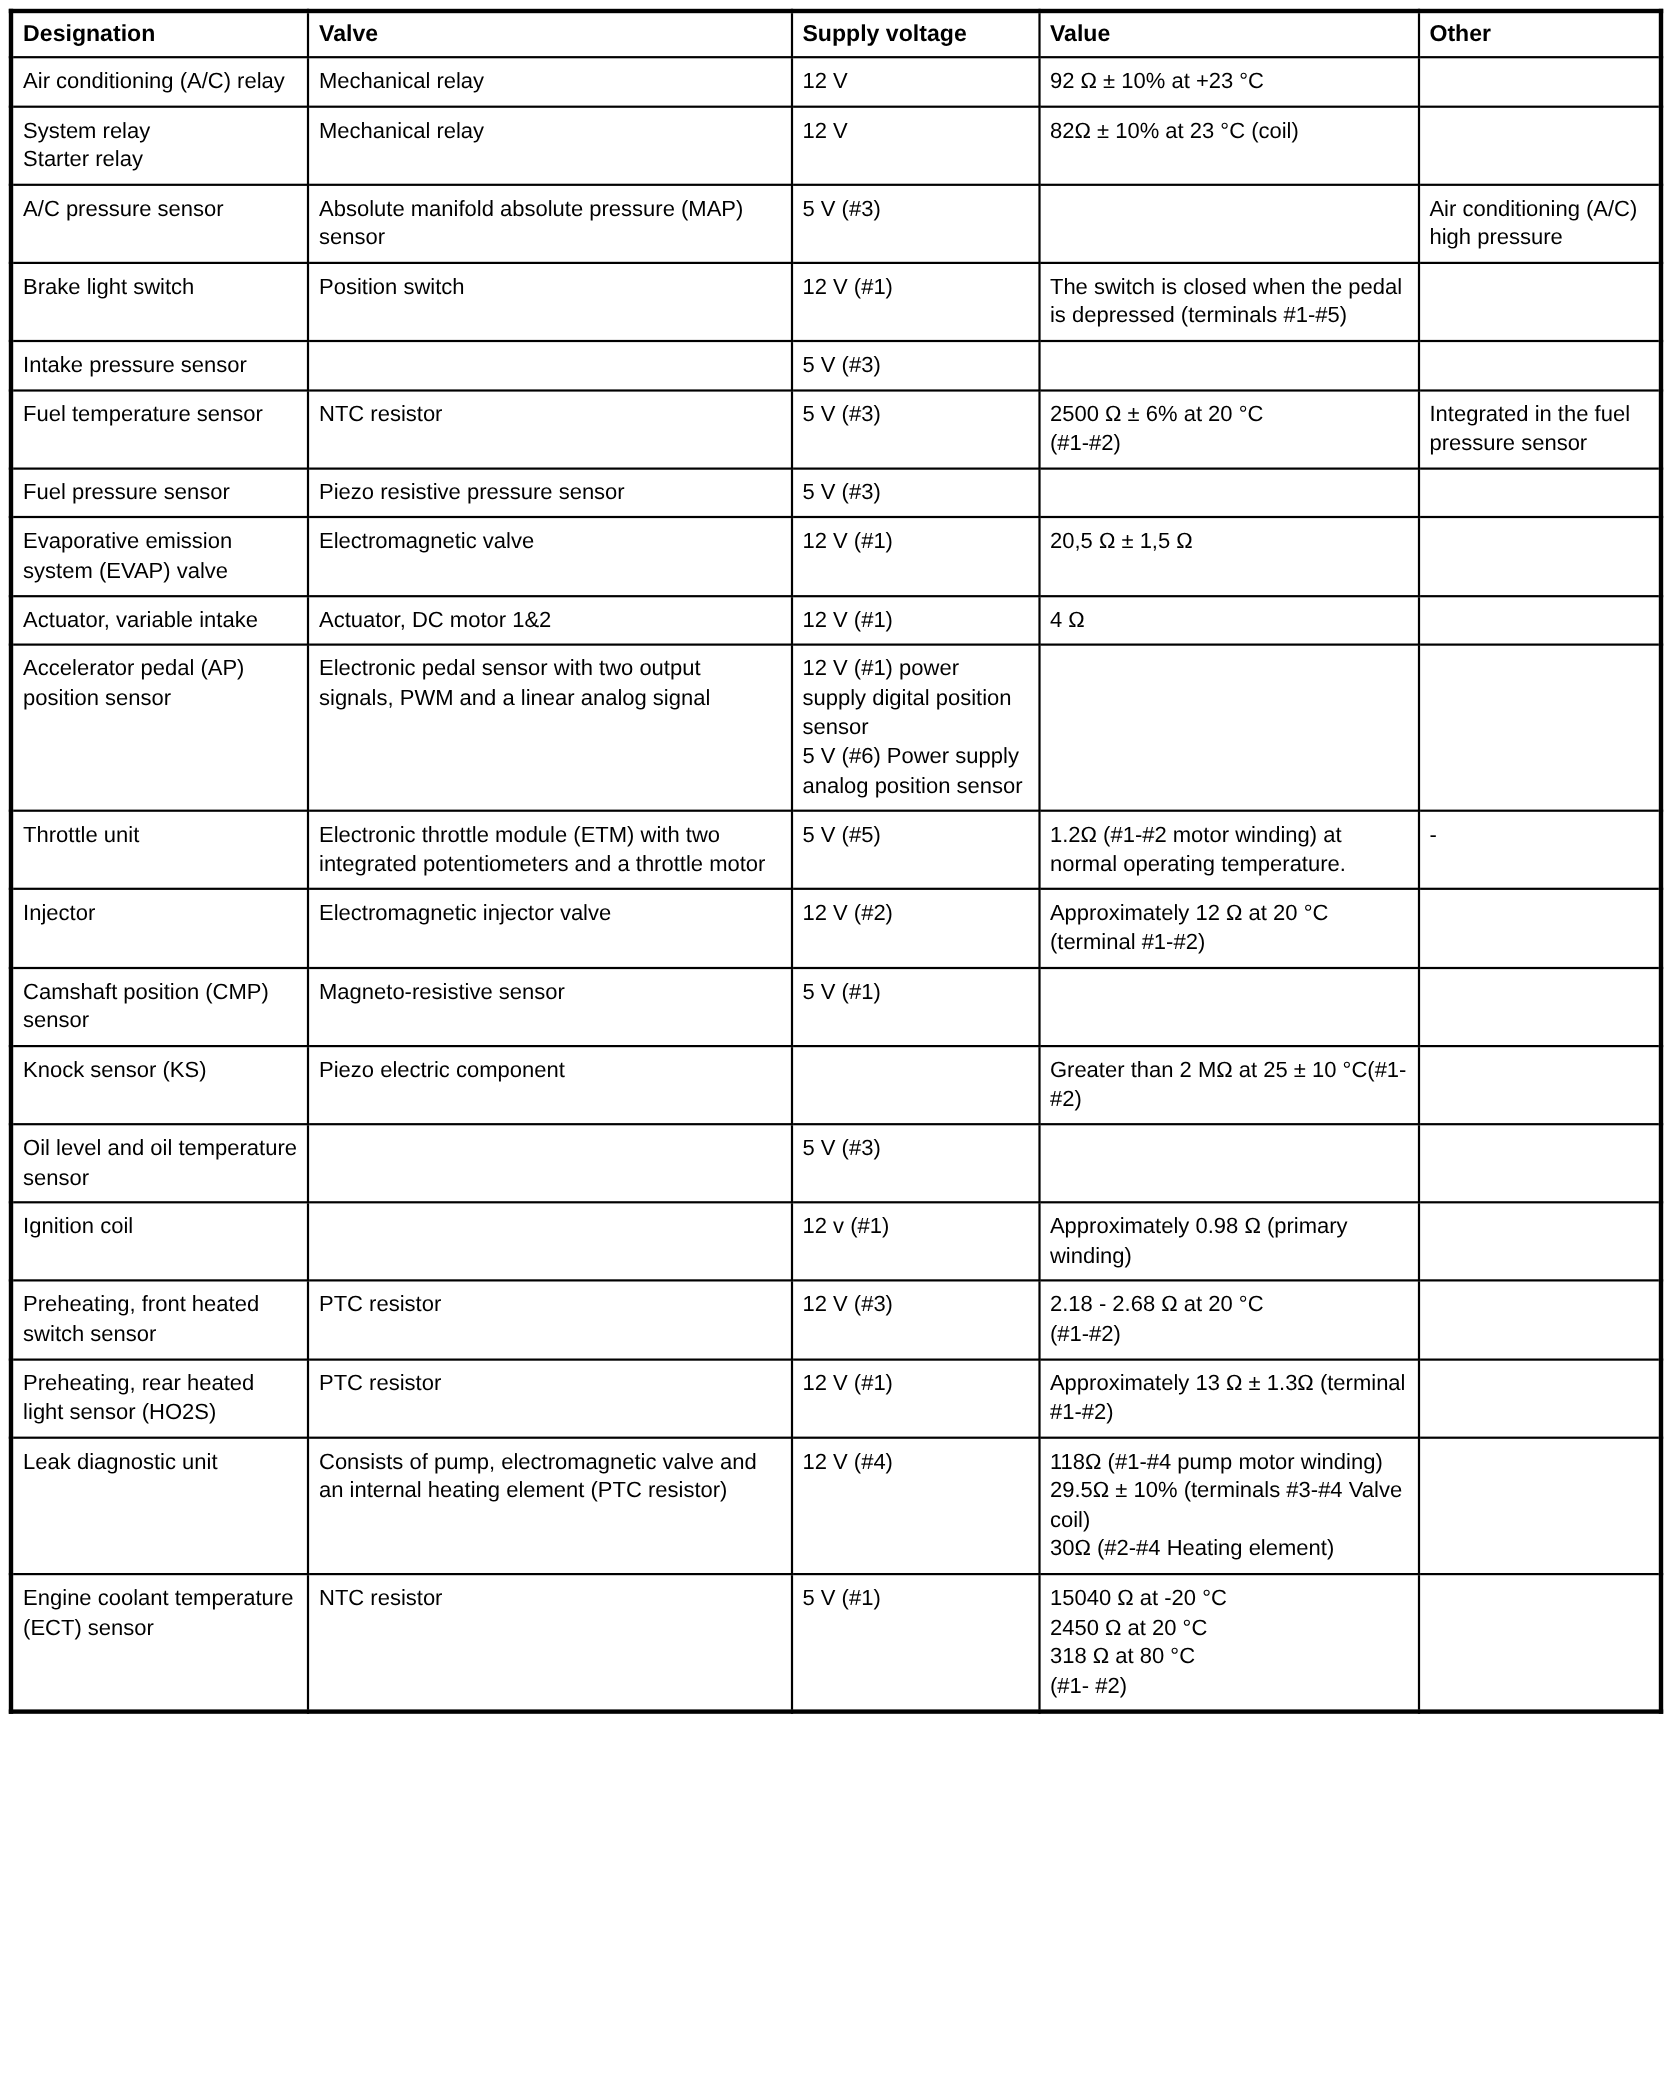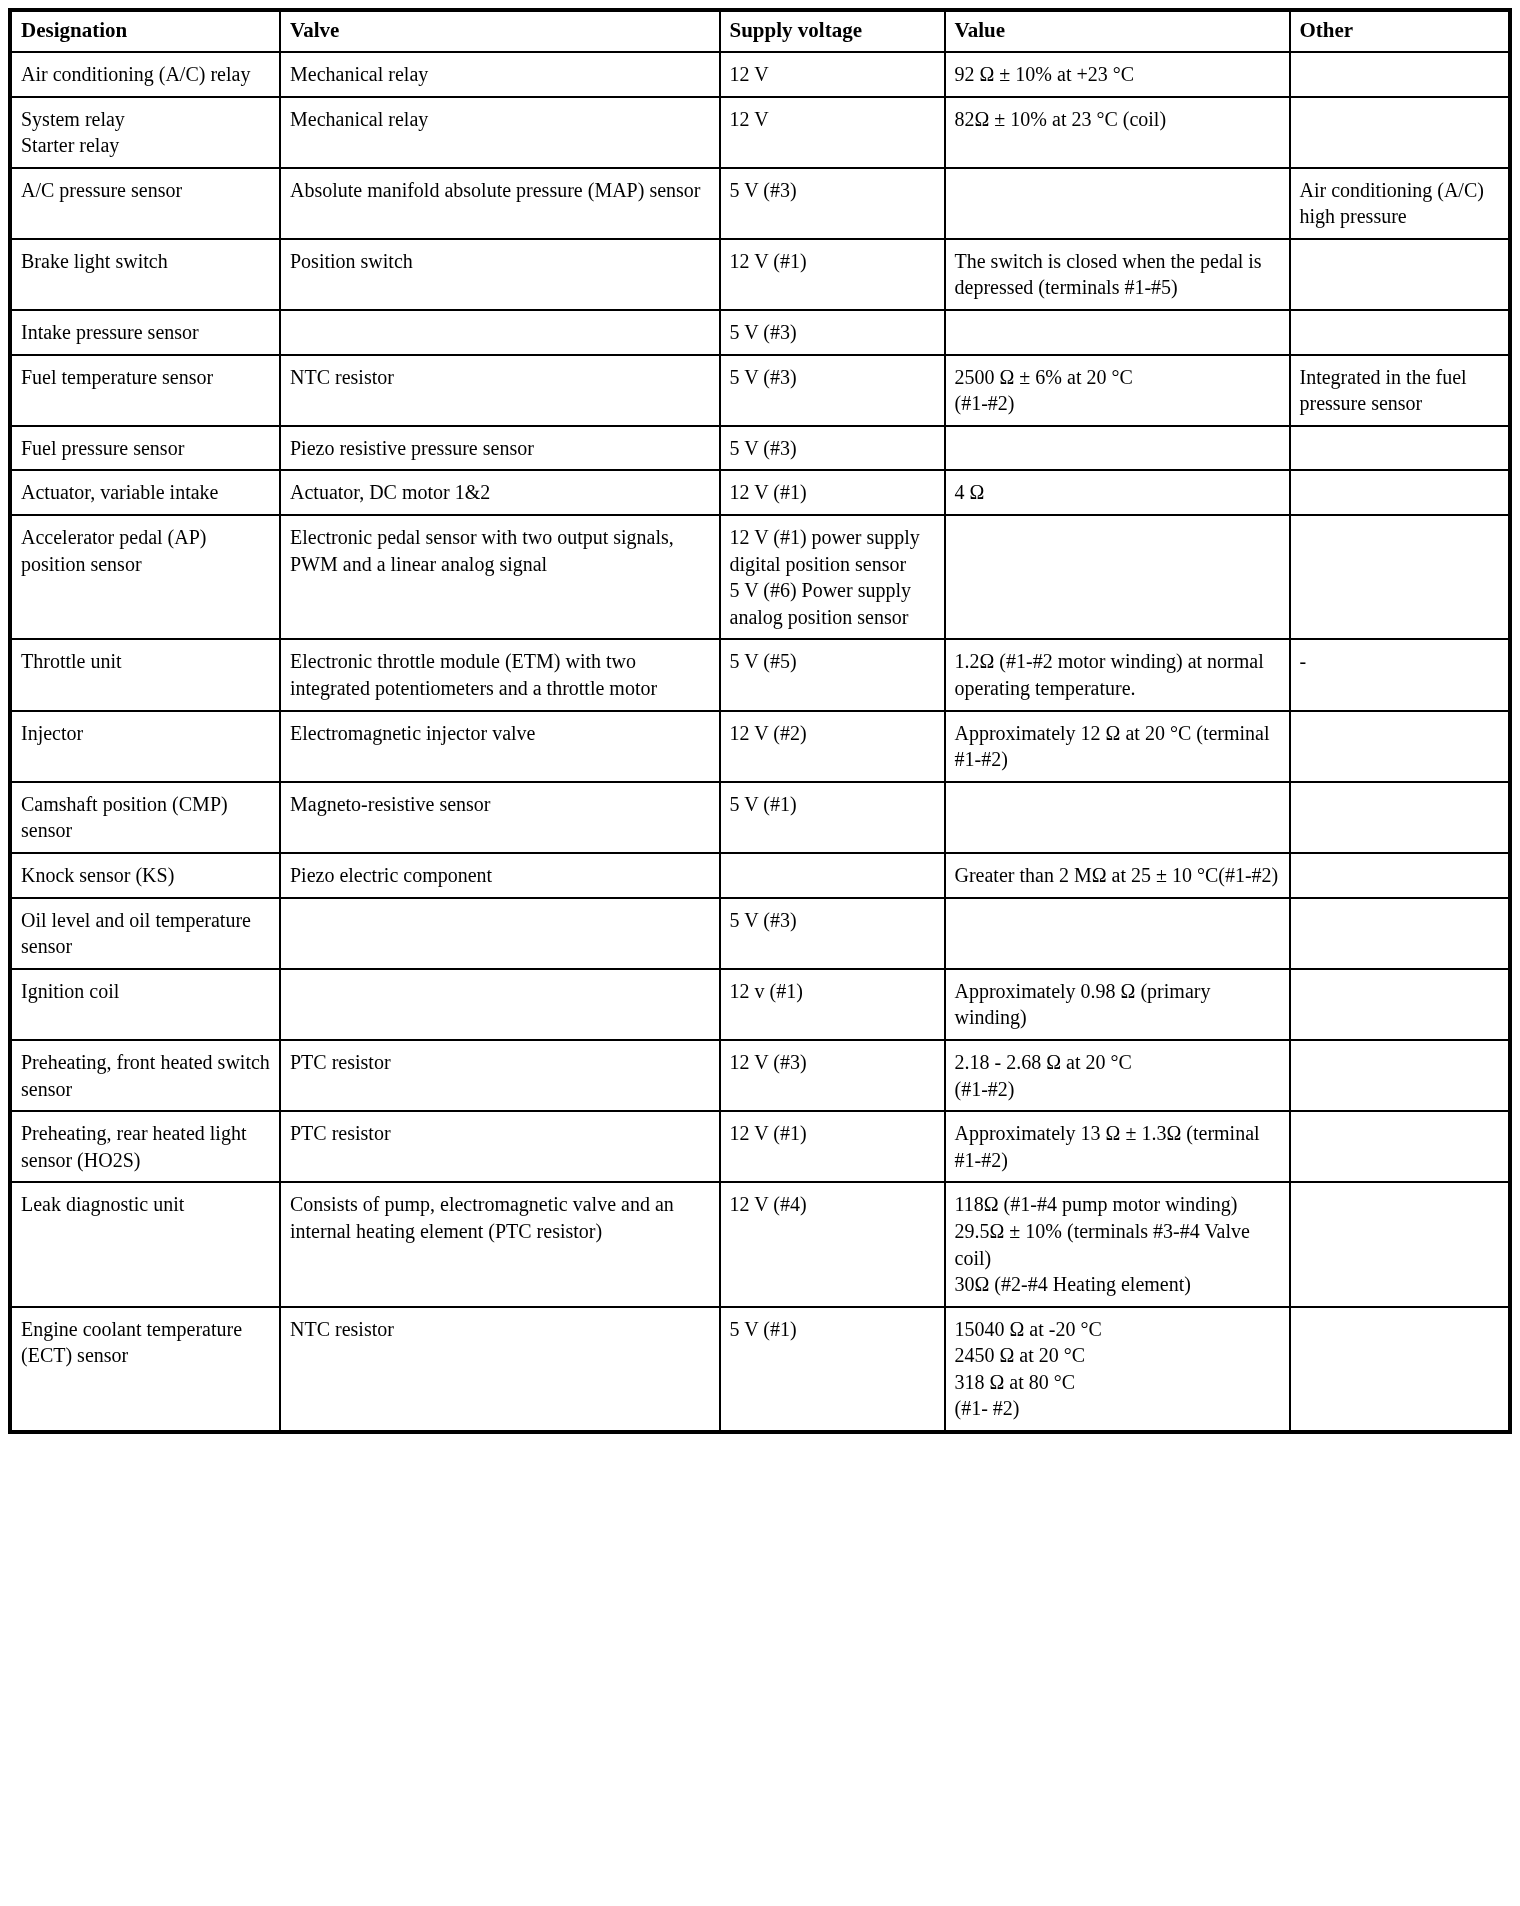--- a/index.html
+++ b/index.html
@@ -7,21 +7,20 @@
     padding: 0;
     background: #ffffff;
     font-family: "Liberation Sans", sans-serif;
   }
   .page {
     width: 1520px;
     min-height: 1906px;
     box-sizing: border-box;
     padding: 8px;
     background: #ffffff;
-    font-family: Liberation Serif, serif;
   }
   table.spec-table {
     width: 100%;
     border-collapse: collapse;
     table-layout: fixed;
     border: 4px solid #000000;
     background: #ffffff;
   }
   table.spec-table th,
   table.spec-table td {
@@ -114,20 +113,27 @@
           <td>Integrated in the fuel pressure sensor</td>
         </tr>
         <tr>
           <td>Fuel pressure sensor</td>
           <td>Piezo resistive pressure sensor</td>
           <td>5 V (#3)</td>
           <td></td>
           <td></td>
         </tr>
         <tr>
+          <td>Evaporative emission system (EVAP) valve</td>
+          <td>Electromagnetic valve</td>
+          <td>12 V (#1)</td>
+          <td>20,5 Ω ± 1,5 Ω</td>
+          <td></td>
+        </tr>
+        <tr>
           <td>Actuator, variable intake</td>
           <td>Actuator, DC motor 1&amp;2</td>
           <td>12 V (#1)</td>
           <td>4 Ω</td>
           <td></td>
         </tr>
         <tr>
           <td>Accelerator pedal (AP) position sensor</td>
           <td>Electronic pedal sensor with two output signals, PWM and a linear analog signal</td>
           <td>12 V (#1) power supply digital position sensor

